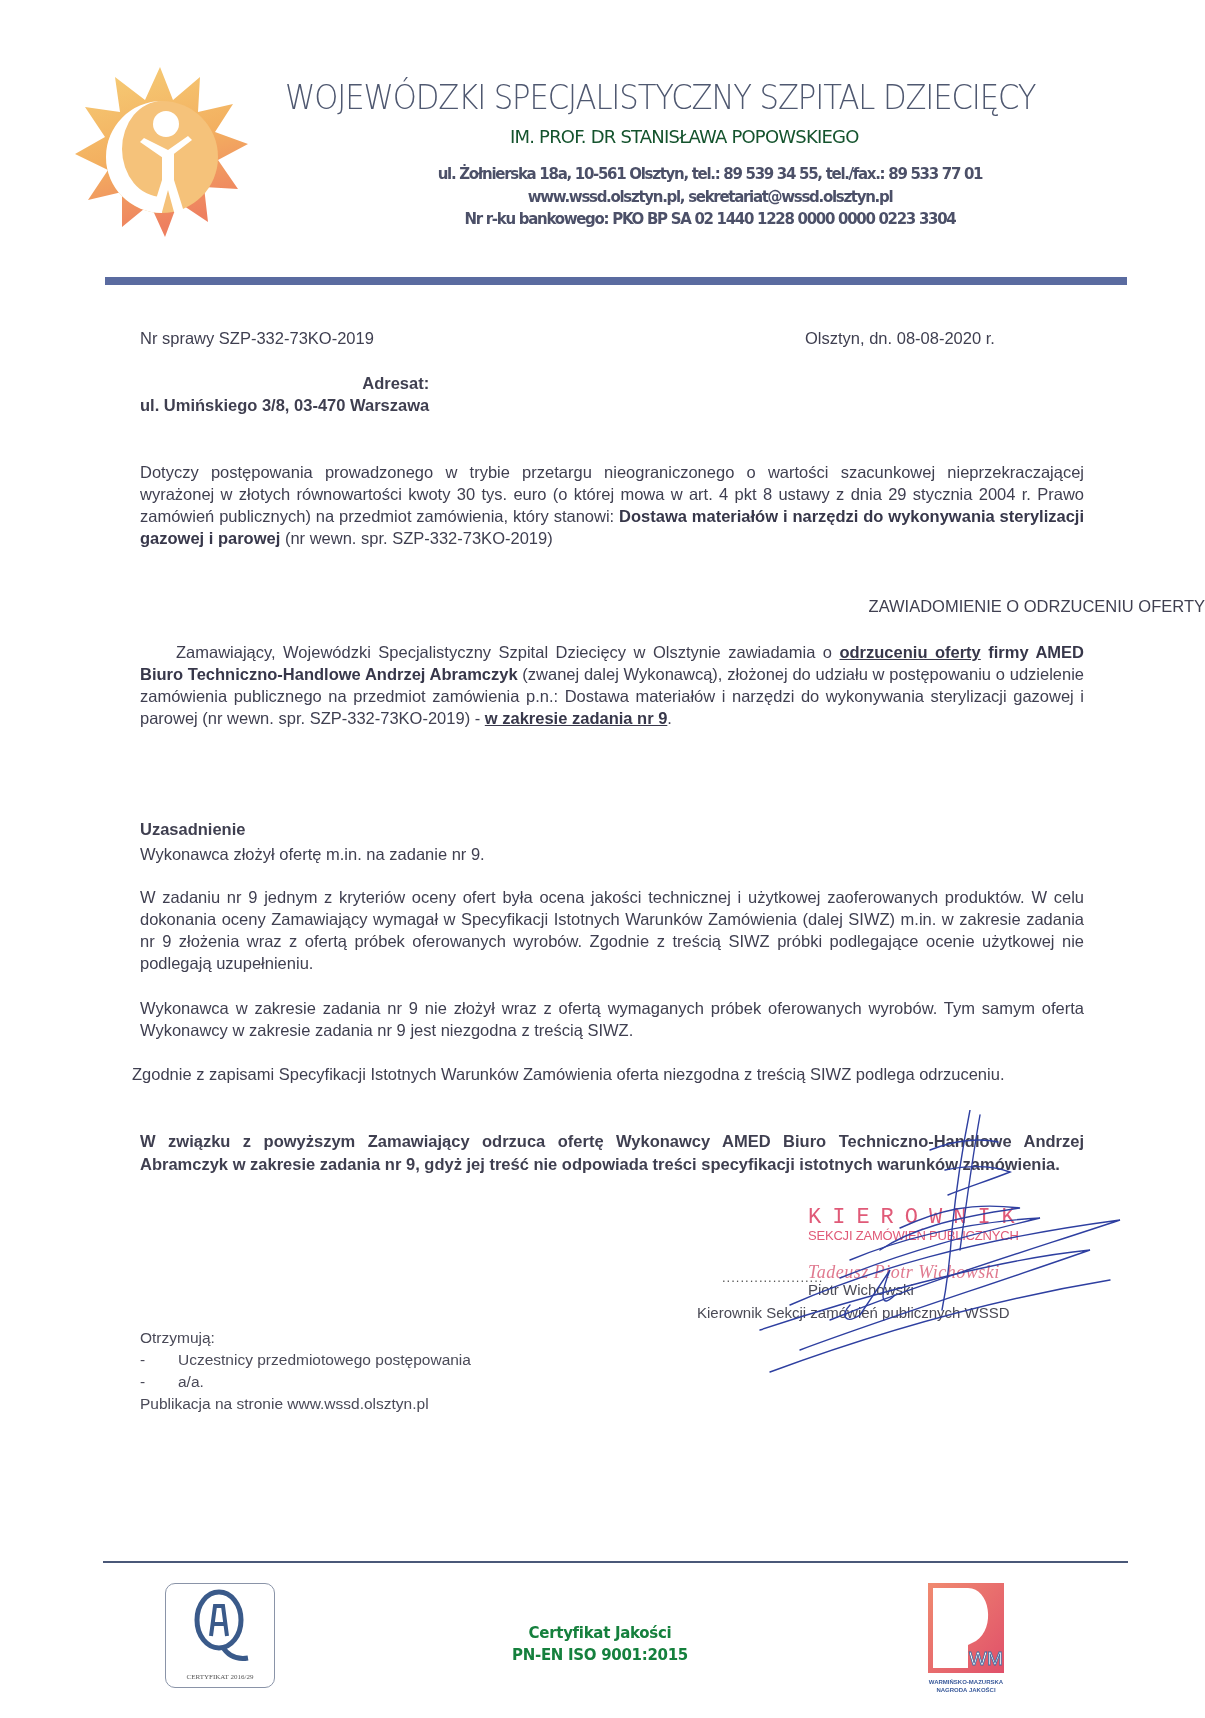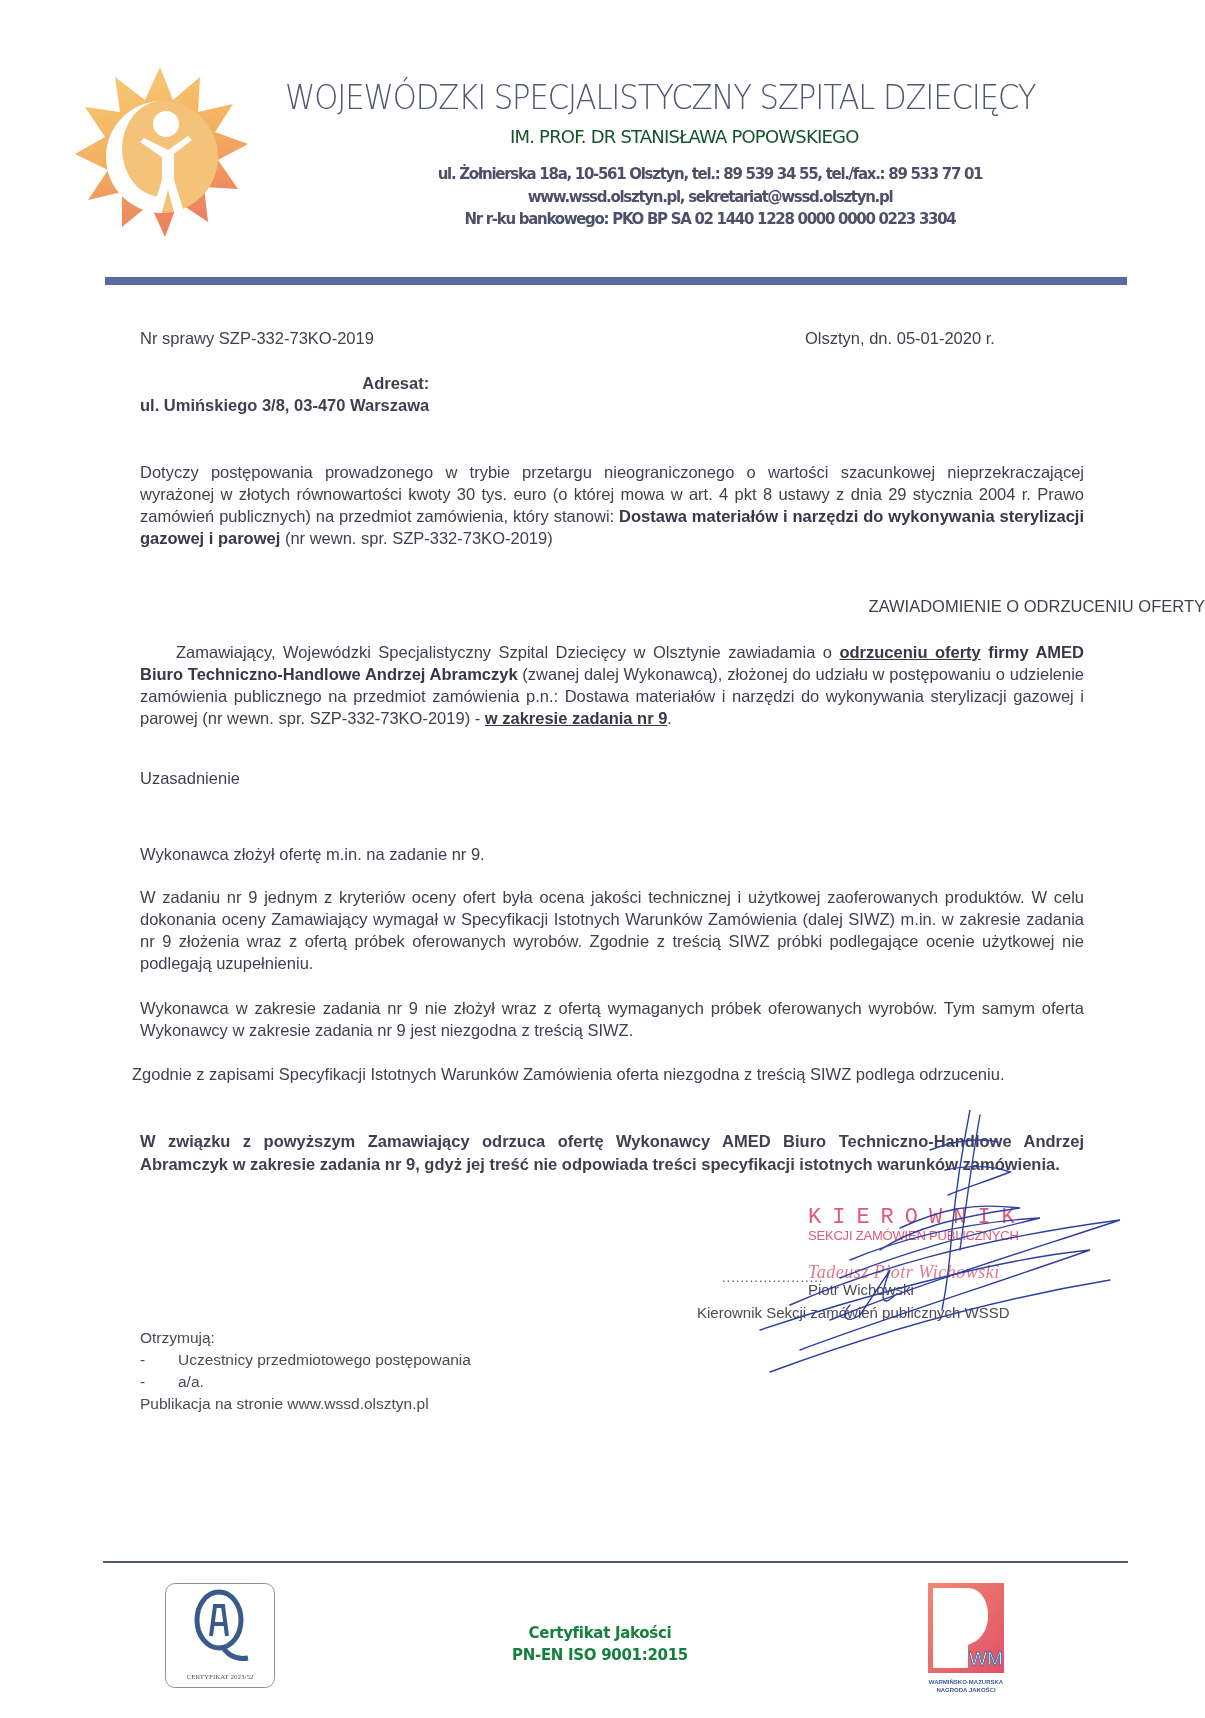--- a/index.html
+++ b/index.html
@@ -21,21 +21,21 @@
   .just { text-align: justify; text-align-last: auto; }
   b, .b { font-weight: bold; color: #37374a; }
   u { text-decoration: underline; }
 
   #case-no { left: 140px; top: 299px; }
   #date { left: 805px; top: 299px; }
   #addr { left: 140px; top: 344px; line-height: 22px; font-weight: bold; text-align: right; }
   #para1 { left: 140px; top: 433px; width: 944px; }
   #notice-title { left: 0; width: 1205px; top: 567px; text-align: right; padding-left: 40px; box-sizing: border-box; font-size: 16.5px; }
   #para2 { left: 140px; top: 613px; width: 944px; }
-  #uzas { left: 140px; top: 739px; font-weight: normal; }
+  #uzas { left: 140px; top: 790px; font-weight: bold; }
   #para3 { left: 140px; top: 815px; }
   #para4 { left: 140px; top: 858px; width: 944px; }
   #para5 { left: 140px; top: 969px; width: 944px; }
   #para6 { left: 132px; top: 1035px; width: 944px; }
   #para7 { left: 140px; top: 1102px; width: 944px; font-weight: bold; line-height: 23px; }
 
   
   #stamp-k { left: 808px; top: 1205px; font-family: Liberation Mono, monospace; font-size: 22px; color: #e05a78; letter-spacing: 11px; }
   #stamp-s { left: 808px; top: 1228px; font-family: "Liberation Sans", sans-serif; font-size: 13px; color: #e05a78; letter-spacing: -0.2px; }
   #dots { left: 722px; top: 1270px; font-family: "Liberation Sans", sans-serif; font-size: 13px; color: #555; letter-spacing: 1px; }
@@ -76,21 +76,21 @@
 </svg>
 
 <div id="hosp-title" class="abs">WOJEWÓDZKI SPECJALISTYCZNY SZPITAL DZIECIĘCY</div>
 <div id="hosp-sub" class="abs">IM. PROF. DR STANISŁAWA POPOWSKIEGO</div>
 <div id="hdr-line1" class="abs contact">ul. Żołnierska 18a, 10-561 Olsztyn, tel.: 89 539 34 55, tel./fax.: 89 533 77 01</div>
 <div id="hdr-line2" class="abs contact">www.wssd.olsztyn.pl, sekretariat@wssd.olsztyn.pl</div>
 <div id="hdr-line3" class="abs contact">Nr r-ku bankowego: PKO BP SA 02 1440 1228 0000 0000 0223 3304</div>
 <div id="hdr-rule" class="abs"></div>
 
 <div id="case-no" class="abs txt">Nr sprawy SZP-332-73KO-2019</div>
-<div id="date" class="abs txt">Olsztyn, dn. 05-01-2020 r.</div>
+<div id="date" class="abs txt">Olsztyn, dn. 08-08-2020 r.</div>
 
 <div id="addr" class="abs txt">
   <div>Adresat:</div>
   <div>ul. Umińskiego 3/8, 03-470 Warszawa</div>
 </div>
 
 <div id="para1" class="abs txt just"><span>Dotyczy postępowania prowadzonego w trybie przetargu nieograniczonego o wartości szacunkowej nieprzekraczającej wyrażonej w złotych równowartości kwoty 30 tys. euro (o której mowa w art. 4 pkt 8 ustawy z dnia 29 stycznia 2004 r. Prawo zamówień publicznych) na przedmiot zamówienia, który stanowi: </span><b>Dostawa materiałów i narzędzi do wykonywania sterylizacji gazowej i parowej</b><span> (nr wewn. spr. SZP-332-73KO-2019)</span></div>
 
 <div id="notice-title" class="abs txt">ZAWIADOMIENIE O ODRZUCENIU OFERTY</div>
 <div id="para2" class="abs txt just"><span style="display:inline-block;width:36px"></span><span>Zamawiający, Wojewódzki Specjalistyczny Szpital Dziecięcy w Olsztynie zawiadamia o </span><b><u>odrzuceniu oferty</u></b> <b>firmy AMED Biuro Techniczno-Handlowe Andrzej Abramczyk</b><span> (zwanej dalej Wykonawcą), złożonej do udziału w postępowaniu o udzielenie zamówienia publicznego na przedmiot zamówienia p.n.: Dostawa materiałów i narzędzi do wykonywania sterylizacji gazowej i parowej (nr wewn. spr. SZP-332-73KO-2019) - </span><b><u>w zakresie zadania nr 9</u></b><span>.</span></div>
@@ -131,21 +131,21 @@
 </div>
 
 <div id="foot-rule" class="abs"></div>
 <div id="cert-q" class="abs">
   <svg width="107" height="80" viewBox="0 0 107 80">
     <ellipse cx="53" cy="36" rx="22" ry="28" fill="none" stroke="#3a5a8a" stroke-width="5"></ellipse>
     <path d="M45,52 L49,22 L57,22 L61,52 M47,40 L59,40" fill="none" stroke="#3a5a8a" stroke-width="4"></path>
     <path d="M56,62 C62,72 70,76 82,74" fill="none" stroke="#3a5a8a" stroke-width="5"></path>
   </svg>
 </div>
-<div id="cert-q-cap" class="abs">CERTYFIKAT 2023/52</div>
+<div id="cert-q-cap" class="abs">CERTYFIKAT 2016/29</div>
 <div id="cert-text" class="abs">
   <div>Certyfikat Jakości</div>
   <div>PN-EN ISO 9001:2015</div>
 </div>
 <svg id="wm-logo" class="abs" viewBox="0 0 76 90">
   <defs>
     <linearGradient id="wmGrad" x1="0" y1="0" x2="1" y2="1">
       <stop offset="0" stop-color="#f08a70"></stop>
       <stop offset="1" stop-color="#e0506a"></stop>
     </linearGradient>

